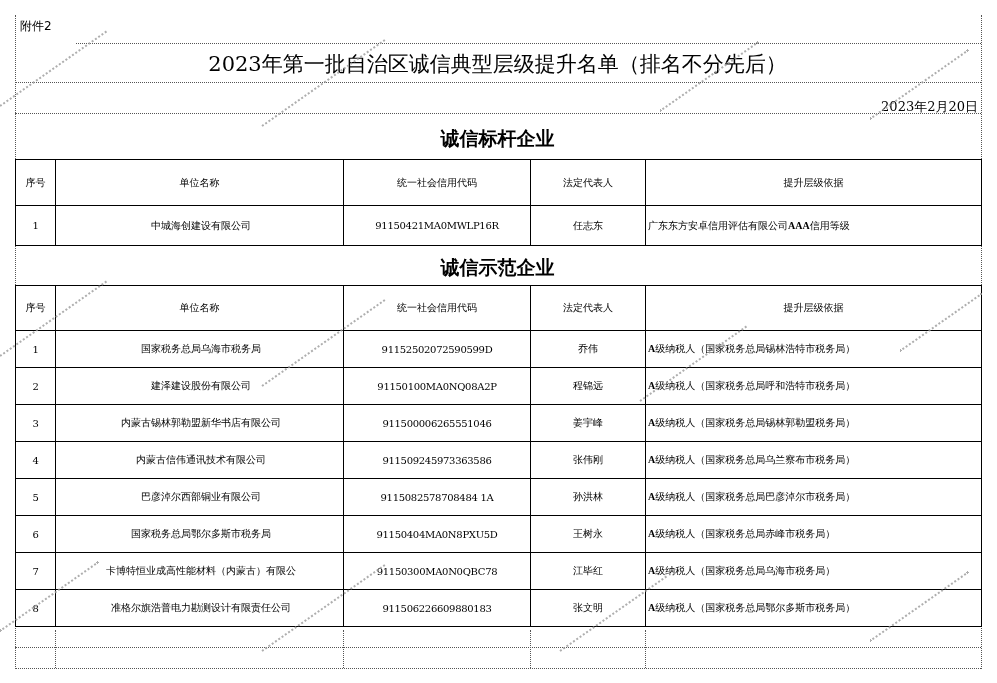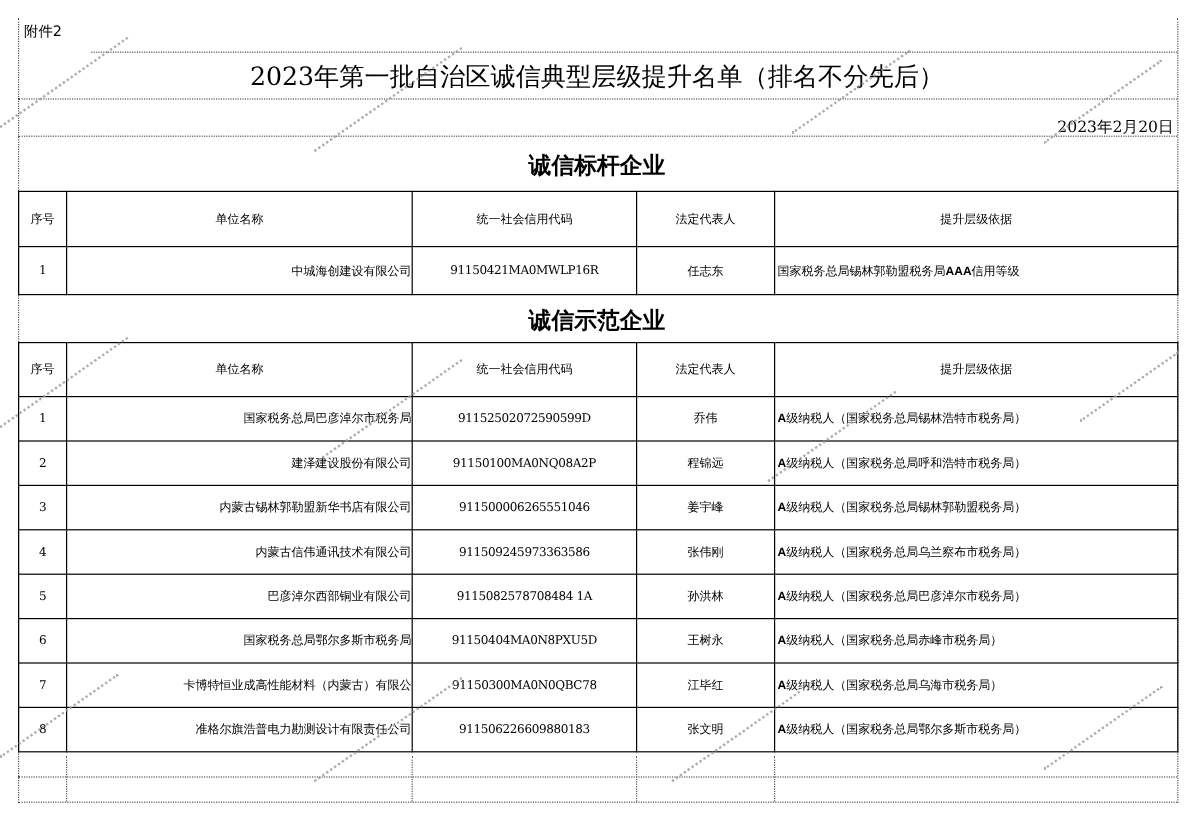--- a/index.html
+++ b/index.html
@@ -30,24 +30,24 @@
     table.grid {
       position: absolute; left: 15px; border-collapse: collapse;
       table-layout: fixed; width: 966px;
     }
     table.grid td, table.grid th {
       border: 1.5px solid #000; padding: 0; font-weight: normal;
       font-size: 10px; overflow: hidden; white-space: nowrap;
     }
     table.grid th { text-align: center; }
     td.c { text-align: center; font-family: Liberation Serif, serif; }
-    td.l { text-align: right; padding-left: 3px !important; }
+    td.l { text-align: center; padding-left: 3px !important; }
     td.code { font-family: "DejaVu Serif", serif; font-size: 12.5px; text-align: center; letter-spacing: -0.3px; }
     td.basis { text-align: left; padding-left: 2px !important; }
-    .serifA { font-family: Liberation Sans, sans-serif; font-weight: bold; }
+    .serifA { font-family: Liberation Serif, serif; font-weight: bold; }
     .wm {
       position: absolute; border-top: 2px dotted #9a9a9a; opacity: 0.8;
       transform-origin: left center;
     }
   </style>
 </head>
 <body>
 
 <div class="dotted-v" style="left:15px; top:15px; height:654px;"></div>
 <div class="dotted-v" style="left:981px; top:15px; height:654px;"></div>
@@ -81,21 +81,21 @@
     <th>单位名称</th>
     <th>统一社会信用代码</th>
     <th>法定代表人</th>
     <th>提升层级依据</th>
   </tr>
   <tr style="height:40px;">
     <td class="c code">1</td>
     <td class="l">中城海创建设有限公司</td>
     <td class="code">91150421MA0MWLP16R</td>
     <td class="c">任志东</td>
-    <td class="basis"><span>国家税务总局锡林郭勒盟税务局</span><span class="serifA">AAA</span><span>信用等级</span></td>
+    <td class="basis"><span>广东东方安卓信用评估有限公司</span><span class="serifA">AAA</span><span>信用等级</span></td>
   </tr>
 </tbody>
   </table>
 
 <div class="abs section-title" style="top:255px;">诚信示范企业</div>
 
 <table class="grid" style="top:285px;">
   <colgroup>
     <col style="width:40px">
       <col style="width:288px">
@@ -106,21 +106,21 @@
   <tbody>
       <tr style="height:45px;">
     <th>序号</th>
     <th>单位名称</th>
     <th>统一社会信用代码</th>
     <th>法定代表人</th>
     <th>提升层级依据</th>
   </tr>
   <tr style="height:37px;">
     <td class="c code">1</td>
-    <td class="l">国家税务总局巴彦淖尔市税务局</td>
+    <td class="l">国家税务总局乌海市税务局</td>
     <td class="code">91152502072590599D</td>
     <td class="c">乔伟</td>
     <td class="basis"><span class="serifA">A</span><span>级纳税人（国家税务总局锡林浩特市税务局）</span></td>
   </tr>
   <tr style="height:37px;">
     <td class="c code">2</td>
     <td class="l">建泽建设股份有限公司</td>
     <td class="code">91150100MA0NQ08A2P</td>
     <td class="c">程锦远</td>
     <td class="basis"><span class="serifA">A</span><span>级纳税人（国家税务总局呼和浩特市税务局）</span></td>

